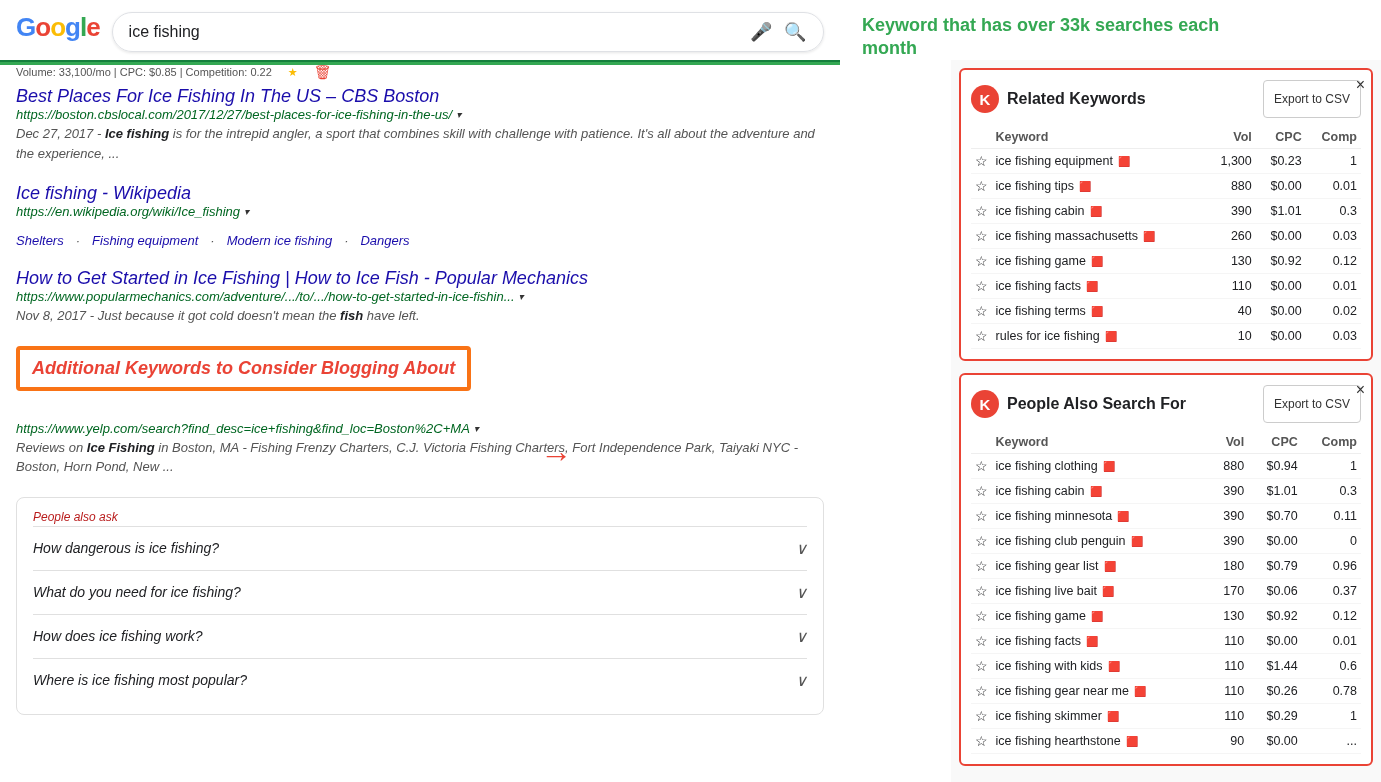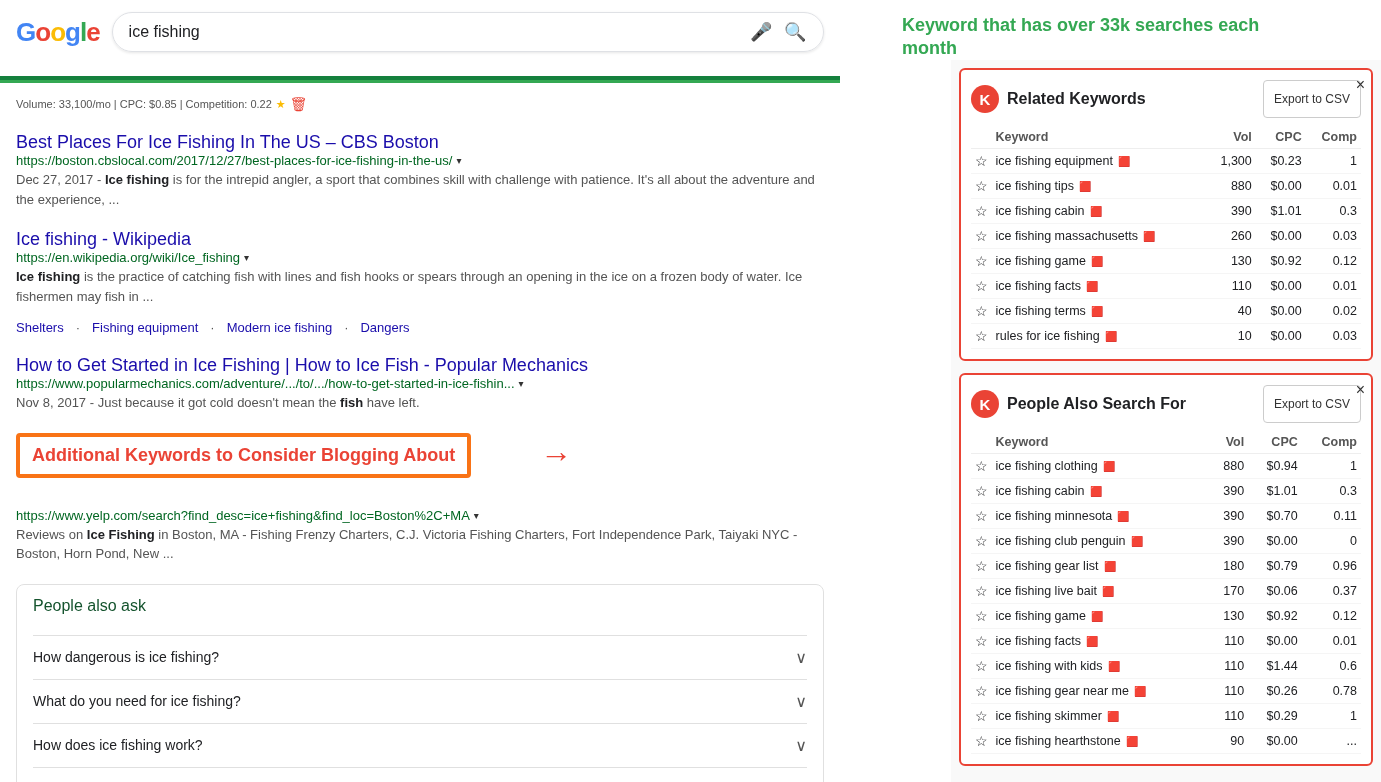--- a/index.html
+++ b/index.html
@@ -11,24 +11,24 @@
       left: 0; top: 0;
       width: 840px;
       height: 782px;
       background: #fff;
       overflow: hidden;
     }
 
     
     .search-header {
       display: flex;
-      align-items: center;
-      padding: 12px 16px 24px 16px;
+      align-items: flex-start;
+      padding: 12px 16px 8px 16px;
       gap: 12px;
-      border-bottom: 4px solid #15803d;
+      border-bottom: 2px solid #15803d;
       background: #fff;
       outline: 3px solid #34a853;
     }
 
     .google-logo {
       font-size: 26px;
       font-weight: bold;
       letter-spacing: -1px;
     }
     .g-blue { color: #4285f4; }
@@ -60,34 +60,35 @@
       gap: 12px;
       align-items: center;
     }
 
     .mic-icon { color: #4285f4; font-size: 18px; }
     .search-icon { color: #4285f4; font-size: 18px; cursor: pointer; }
 
     .volume-bar {
       font-size: 11px;
       color: #555;
-      padding: 16px 16px;
-      display: flex;
-      align-items: center;
-      gap: 4px;
+      padding: 2px 16px;
+      display: flex;
+      align-items: center;
+      gap: 16px;
     }
 
     .volume-bar .star-icon { color: #fbbc05; }
     .volume-bar .red-icon { color: #ea4335; font-size: 14px; }
 
     
     .serp-results {
       padding: 4px 16px 0 16px;
       overflow-y: auto;
       height: calc(782px - 90px);
+      font-style: italic;
     }
 
     .result-item {
       margin-bottom: 20px;
     }
 
     .result-title {
       font-size: 18px;
       color: #1a0dab;
       text-decoration: none;
@@ -147,23 +148,23 @@
     }
 
     
     .paa-box {
       border: 1px solid #e0e0e0;
       border-radius: 8px;
       padding: 12px 16px;
       margin-bottom: 16px;
     }
     .paa-title {
-      font-size: 16px;
-      color: #14532d;
-      margin-bottom: 20px;
+      font-size: 12px;
+      color: #b91c1c;
+      margin-bottom: 2px;
       font-weight: 500;
     }
     .paa-item {
       border-top: 1px solid #e0e0e0;
       padding: 12px 0;
       display: flex;
       justify-content: space-between;
       align-items: center;
       cursor: pointer;
       font-size: 14px;
@@ -319,23 +320,20 @@
         <span>Dec 27, 2017</span> - <b>Ice fishing</b><span> is for the intrepid angler, a sport that combines skill with challenge with patience. It's all about the adventure and the experience, ...</span>
       </div>
     </div>
 
     <div class="result-item">
       <div class="result-title">Ice fishing - Wikipedia</div>
       <div class="result-url">
         <span>https://en.wikipedia.org/wiki/Ice_fishing</span>
         <span class="dropdown-arrow">▾</span>
       </div>
-      <div class="result-snippet">
-        <b>Ice fishing</b><span> is the practice of catching fish with lines and fish hooks or spears through an opening in the ice on a frozen body of water. Ice fishermen may fish in ...</span>
-      </div>
       <div class="sub-links">
         <span>Shelters</span>
         <span class="sub-dot">·</span>
         <span>Fishing equipment</span>
         <span class="sub-dot">·</span>
         <span>Modern ice fishing</span>
         <span class="sub-dot">·</span>
         <span>Dangers</span>
       </div>
     </div>
@@ -385,21 +383,21 @@
         <span>Where is ice fishing most popular?</span>
         <span class="paa-chevron">∨</span>
       </div>
     </div>
 
   </div>
 </div>
 
 <div class="red-arrow" style="position:absolute; left:540px; top:433px; color:#ea4335; font-size:32px; font-weight:bold;">→</div>
 
-<div class="annotation-text" style="position:absolute; top:14px; left:902px; color:#34a853; font-size:18px; font-weight:bold; width:400px; line-height:1.3;">Keyword that has over 33k searches each month</div>
+<div class="annotation-text" style="position:absolute; top:14px; left:862px; color:#34a853; font-size:18px; font-weight:bold; width:400px; line-height:1.3;">Keyword that has over 33k searches each month</div>
 
 <div class="keyword-side" style="position:absolute; right:0; top:60px; width:430px; height:722px; background:#f9f9f9; overflow-y:auto; padding:8px;">
 
   <div class="kw-panel">
     <span class="kw-close">×</span>
     <div class="kw-panel-header">
       <div class="kw-panel-title-area">
         <div class="kw-k-icon">K</div>
         <span class="kw-panel-title">Related Keywords</span>
       </div>

